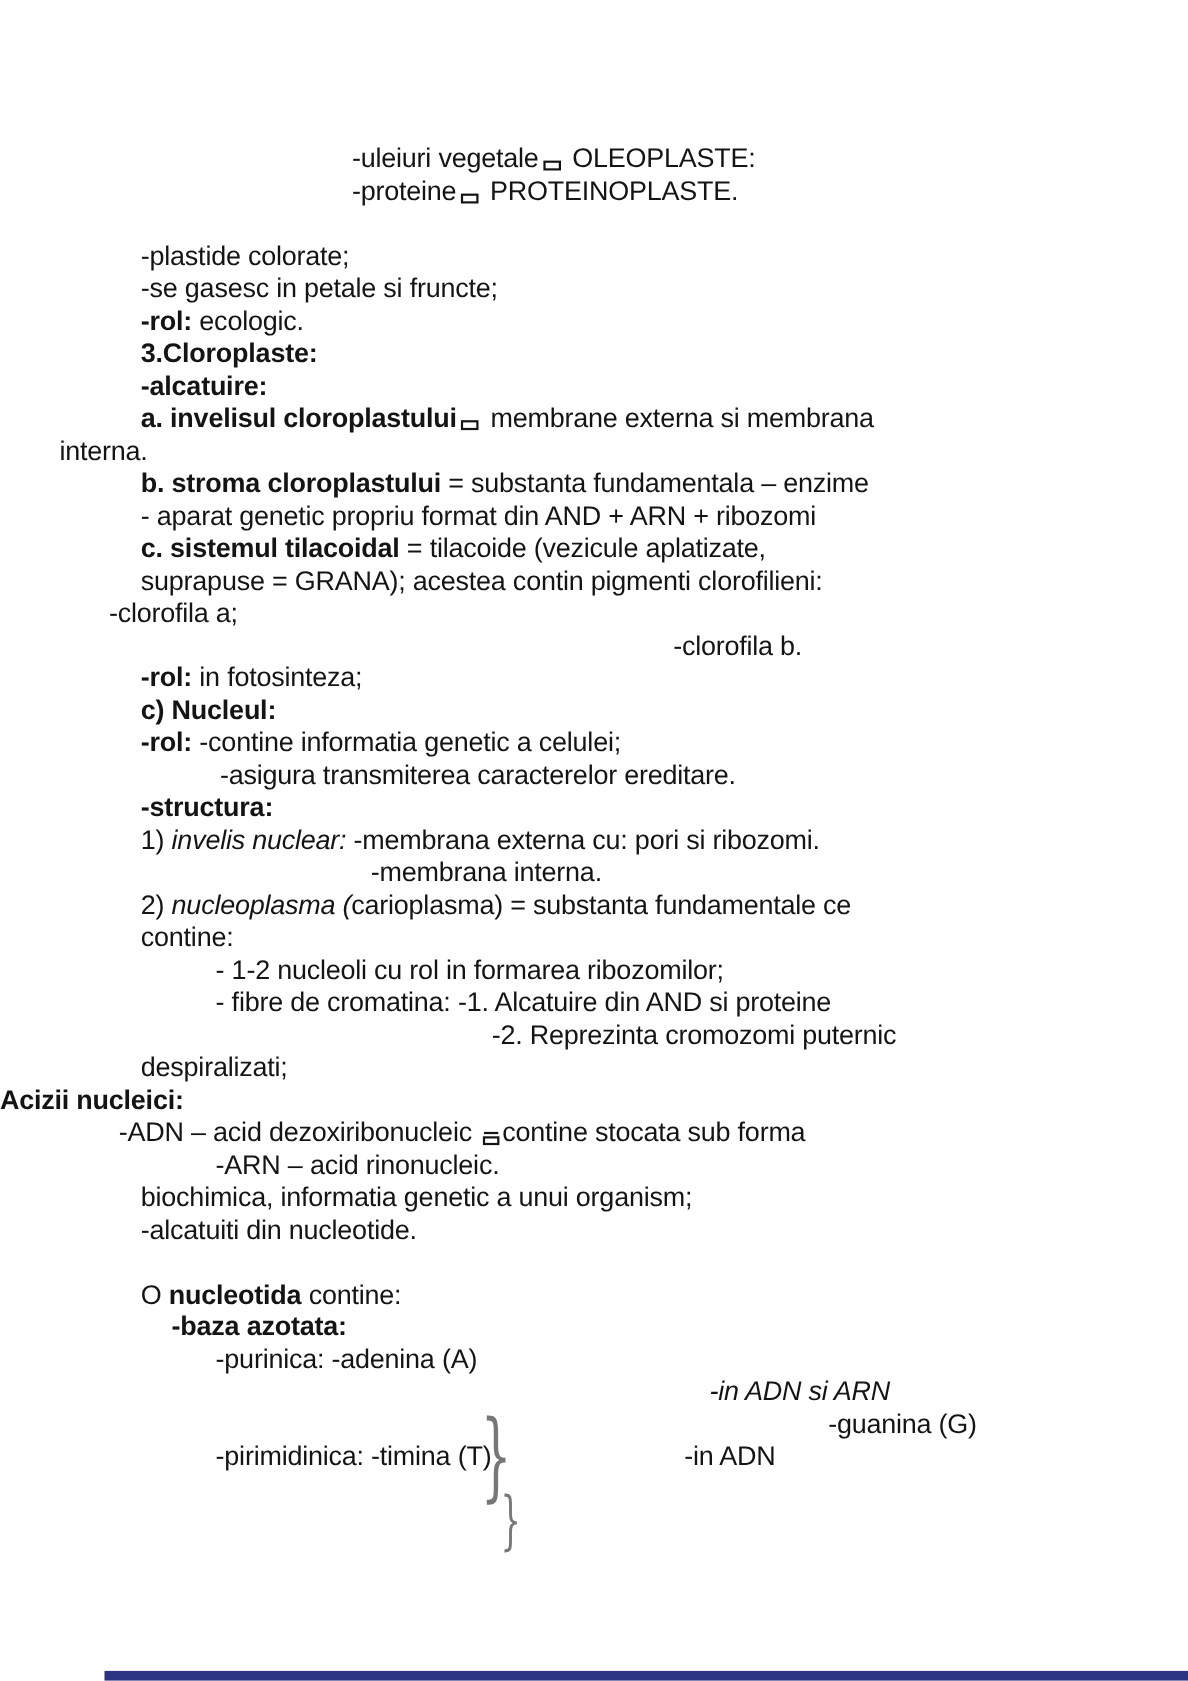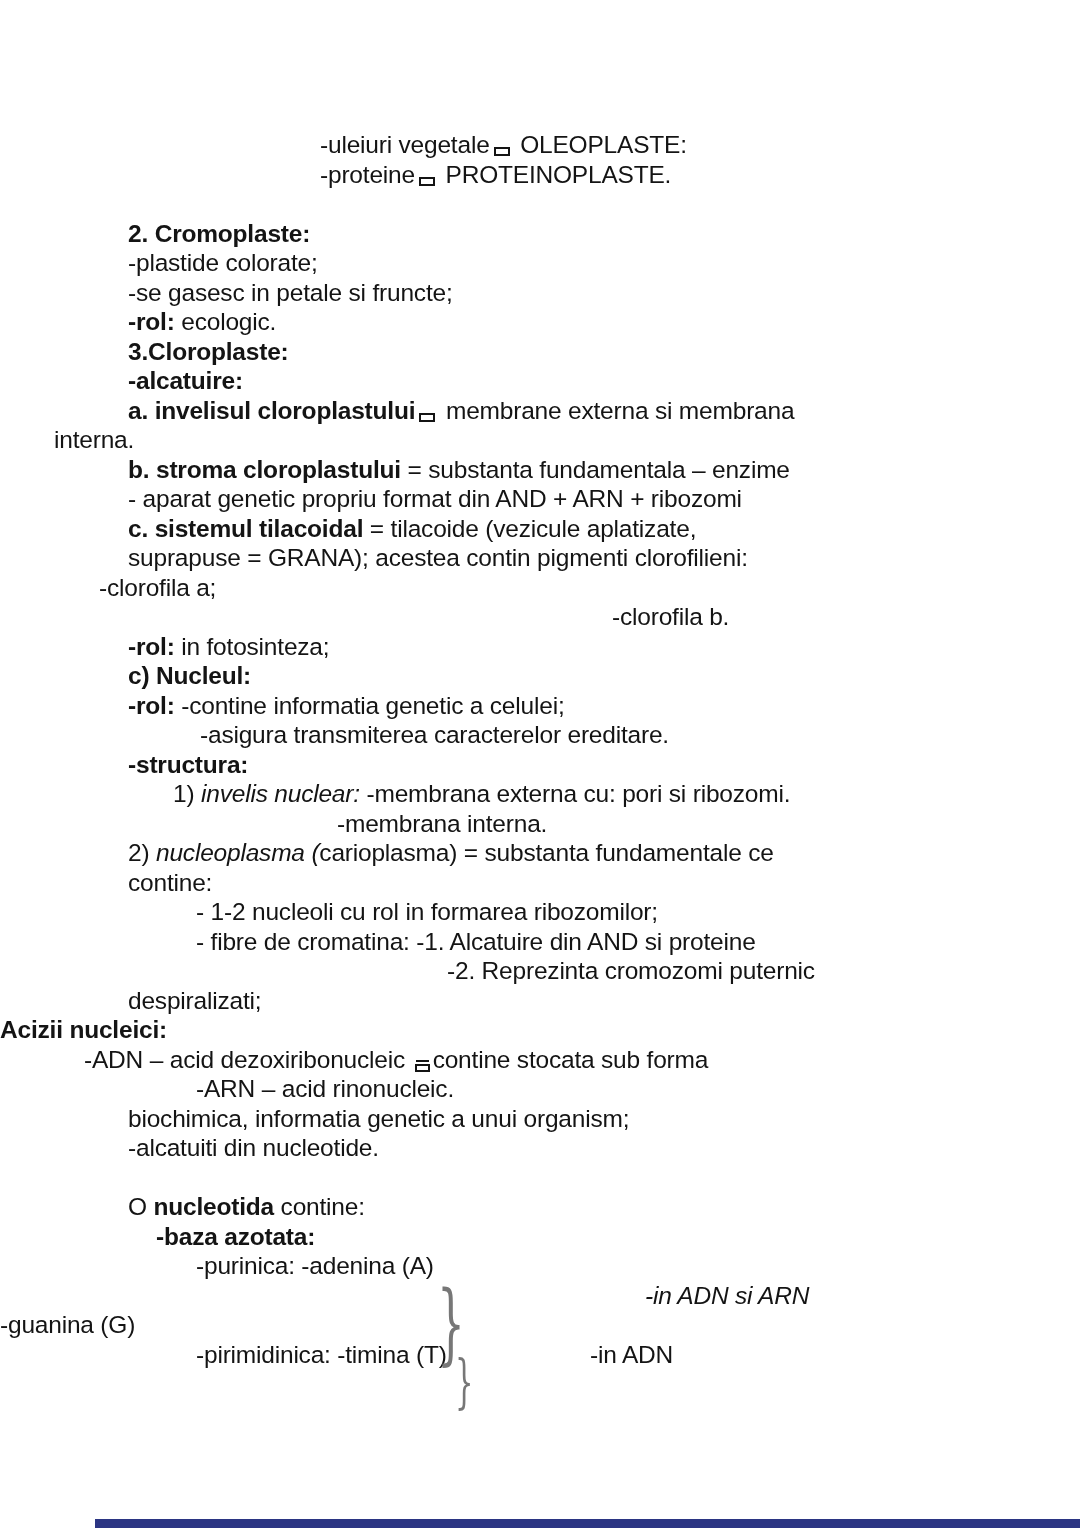--- a/index.html
+++ b/index.html
@@ -43,57 +43,56 @@
     position:absolute;left:95px;top:1519px;width:985px;height:9px;
   }
 </style>
 </head>
 <body style="background: rgb(255, 255, 255);">
 
 <div id="doc" style="color: rgb(20, 20, 20);">
     <div class="line" style="padding-left: 320px;"><span class="seg">-uleiuri vegetale</span><span class="gbox"></span><span class="seg"> OLEOPLASTE:</span></div>
     <div class="line" style="padding-left: 320px;"><span class="seg">-proteine</span><span class="gbox"></span><span class="seg"> PROTEINOPLASTE.</span></div>
     <div class="line">&nbsp;</div>
-    <div class="line" style="padding-left: 128px;"><span class="seg b">2. Cromoplaste:</span></div>
     <div class="line" style="padding-left: 128px;"><span class="seg">-plastide colorate;</span></div>
     <div class="line" style="padding-left: 128px;"><span class="seg">-se gasesc in petale si fruncte;</span></div>
     <div class="line" style="padding-left: 128px;"><span class="seg b">-rol:</span><span class="seg"> ecologic.</span></div>
     <div class="line" style="padding-left: 128px;"><span class="seg b">3.Cloroplaste:</span></div>
     <div class="line" style="padding-left: 128px;"><span class="seg b">-alcatuire:</span></div>
     <div class="line" style="padding-left: 128px;"><span class="seg b">a. invelisul cloroplastului</span><span class="gbox"></span><span class="seg"> membrane externa si membrana</span></div>
     <div class="line" style="padding-left: 54px;"><span class="seg">interna.</span></div>
     <div class="line" style="padding-left: 128px;"><span class="seg b">b. stroma cloroplastului</span><span class="seg"> = substanta fundamentala – enzime</span></div>
     <div class="line" style="padding-left: 128px;"><span class="seg">- aparat genetic propriu format din AND + ARN + ribozomi</span></div>
     <div class="line" style="padding-left: 128px;"><span class="seg b">c. sistemul tilacoidal</span><span class="seg"> = tilacoide (vezicule aplatizate,</span></div>
     <div class="line" style="padding-left: 128px;"><span class="seg">suprapuse = GRANA); acestea contin pigmenti clorofilieni:</span></div>
     <div class="line" style="padding-left: 99px;"><span class="seg">-clorofila a;</span></div>
     <div class="line" style="padding-left: 612px;"><span class="seg">-clorofila b.</span></div>
     <div class="line" style="padding-left: 128px;"><span class="seg b">-rol:</span><span class="seg"> in fotosinteza;</span></div>
     <div class="line" style="padding-left: 128px;"><span class="seg b">c) Nucleul:</span></div>
     <div class="line" style="padding-left: 128px;"><span class="seg b">-rol:</span><span class="seg"> -contine informatia genetic a celulei;</span></div>
     <div class="line" style="padding-left: 200px;"><span class="seg">-asigura transmiterea caracterelor ereditare.</span></div>
     <div class="line" style="padding-left: 128px;"><span class="seg b">-structura:</span></div>
-    <div class="line" style="padding-left: 128px; margin-left: 45px;"><span class="seg">1) </span><span class="seg i">invelis nuclear:</span><span class="seg"> -membrana externa cu: pori si ribozomi.</span></div>
+    <div class="line" style="padding-left: 128px;"><span class="seg">1) </span><span class="seg i">invelis nuclear:</span><span class="seg"> -membrana externa cu: pori si ribozomi.</span></div>
     <div class="line" style="padding-left: 337px;"><span class="seg">-membrana interna.</span></div>
     <div class="line" style="padding-left: 128px;"><span class="seg">2) </span><span class="seg i">nucleoplasma (</span><span class="seg">carioplasma) = substanta fundamentale ce</span></div>
     <div class="line" style="padding-left: 128px;"><span class="seg">contine:</span></div>
     <div class="line" style="padding-left: 196px;"><span class="seg">- 1-2 nucleoli cu rol in formarea ribozomilor;</span></div>
     <div class="line" style="padding-left: 196px;"><span class="seg">- fibre de cromatina: -1. Alcatuire din AND si proteine</span></div>
     <div class="line" style="padding-left: 447px;"><span class="seg">-2. Reprezinta cromozomi puternic</span></div>
     <div class="line" style="padding-left: 128px;"><span class="seg">despiralizati;</span></div>
     <div class="line" style=""><span class="seg b">Acizii nucleici:</span></div>
-    <div class="line" style="padding-left: 84px;"><span class="seg">-ADN – acid dezoxiribonucleic </span><span class="gboxT"></span><span class="seg">contine stocata sub forma</span></div>
+    <div class="line" style="padding-left: 108px;"><span class="seg">-ADN – acid dezoxiribonucleic </span><span class="gboxT"></span><span class="seg">contine stocata sub forma</span></div>
     <div class="line" style="padding-left: 196px;"><span class="seg">-ARN – acid rinonucleic.</span></div>
     <div class="line" style="padding-left: 128px;"><span class="seg">biochimica, informatia genetic a unui organism;</span></div>
     <div class="line" style="padding-left: 128px;"><span class="seg">-alcatuiti din nucleotide.</span></div>
     <div class="line">&nbsp;</div>
     <div class="line" style="padding-left: 128px;"><span class="seg">O </span><span class="seg b">nucleotida</span><span class="seg"> contine:</span></div>
     <div class="line" style="padding-left: 128px; margin-left: 28px;"><span class="seg b">-baza azotata:</span></div>
     <div class="line" style="padding-left: 196px;"><span class="seg">-purinica: -adenina (A)</span></div>
     <div class="line" style="padding-left: 645px; font-style: italic;"><span class="seg">-in ADN si ARN</span></div>
-    <div class="line" style=""><span class="seg">-guanina (G)</span></div>
-    <div class="line" style="padding-left: 196px;"><span class="seg">-pirimidinica: -timina (T)</span><span class="seg abs" style="left: 590px;">-in ADN</span></div>
+    <div class="line" style=" text-align: right;"><span class="seg">-guanina (G)</span></div>
+    <div class="line" style="padding-left: 196px;"><span class="seg">-pirimidinica: -timina (T)</span><span class="seg abs" style="left: 622px;">-in ADN</span></div>
   </div>
 
 <div id="footer-bar" style="background: rgb(43, 53, 131);"></div>
 
 <span class="brace" style="left: 437px; top: 1272px; font-size: 88px; transform: scale(0.5, 1);">}</span>
 <span class="brace" style="left: 455px; top: 1348px; font-size: 58px; transform: scale(0.5, 1);">}</span>
 
 </body></html>

